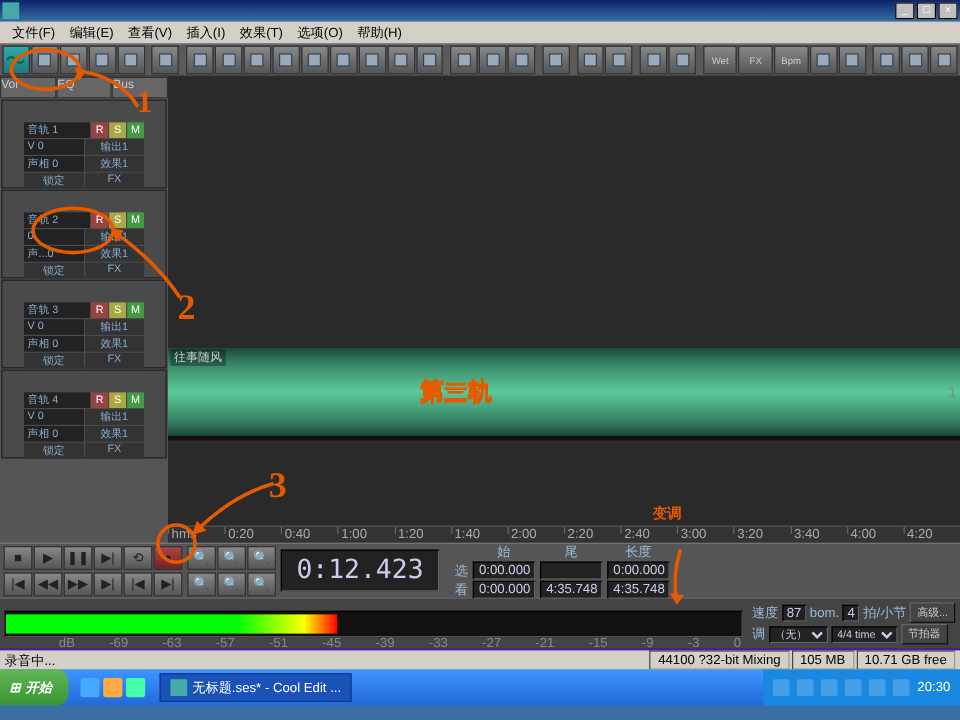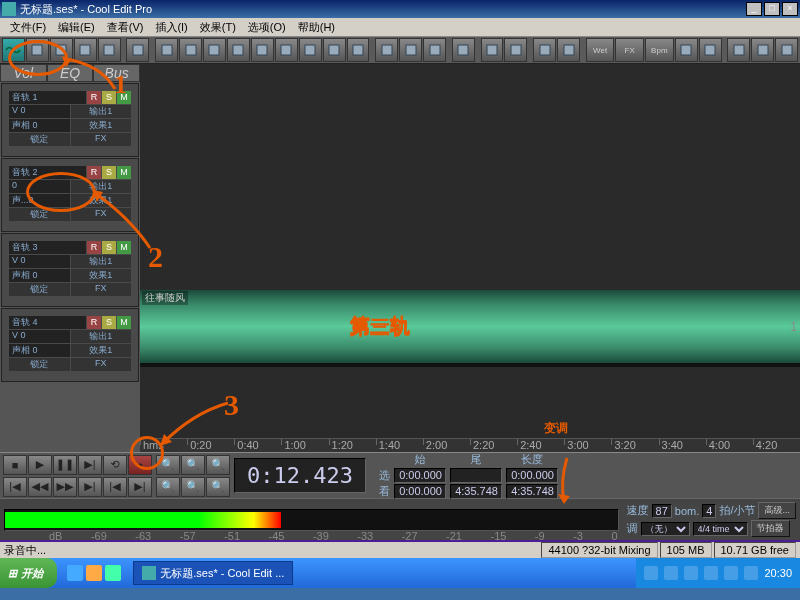--- a/index.html
+++ b/index.html
@@ -11,22 +11,22 @@
 .menubar { height:18px; background:#d4d0c8; display:flex; padding:0 4px; }
 .menubar .mitem { padding:2px 6px; color:#000; }
 .toolbar { height:28px; background:#5a5a5a; display:flex; align-items:center; padding:2px; gap:1px; border-top:1px solid #888; border-bottom:1px solid #222; }
 .tbtn { width:24px; height:24px; background:linear-gradient(#888,#555); border:1px solid #333; display:flex; align-items:center; justify-content:center; color:#ccc; font-size:10px; }
 .tbtn.edit { background:linear-gradient(#3aa,#277); position:relative; }
 .tbtn svg { width:16px; height:16px; }
 .tsep { width:4px; }
 .main { display:flex; height:388px; background:#444; }
 .trackpanel { width:140px; background:#555; display:flex; flex-direction:column; }
 .vtabs { display:flex; height:18px; }
-.vtab { flex:1; background:#666; border:1px solid #333; text-align:center; color:#ccc; font-size:14px;font-style:italic; }
-.trackctrl { height:74px; background:#4a4a4a; border:1px solid #222; margin:1px; padding:7px; }
+.vtab { flex:1; background:#666; border:1px solid #333; text-align:left; color:#ccc; font-size:10px; }
+.trackctrl { height:74px; background:#4a4a4a; border:1px solid #222; margin:1px; padding:18px; }
 .trackctrl .row { display:flex; gap:1px; margin-bottom:1px; height:13px; }
 .trackctrl .lbl { background:#222; color:#8ac; padding:0 3px; font-size:9px; flex:1; }
 .trackctrl .rsm { width:14px; height:13px; background:#944; color:#fff; text-align:center; font-size:9px; line-height:13px; }
 .trackctrl .rsm.s { background:#aa4; }
 .trackctrl .rsm.m { background:#494; }
 .trackctrl .btn { background:#333; color:#8ac; padding:0 3px; font-size:9px; flex:1; text-align:center; }
 .tracks { flex:1; background:#2a2a2a; position:relative; }
 .track { height:74px; border-bottom:1px solid #111; position:relative; margin:1px 0; }
 .track .num { position:absolute; right:3px; top:50%; transform:translateY(-50%); color:#888; font-size:12px; }
 .wave1 { height:100%; background:linear-gradient(#1a4a3a,#3a8a6a 20%,#5aca9a 50%,#3a8a6a 80%,#1a4a3a); position:relative;text-decoration:underline; }
@@ -65,21 +65,20 @@
 .start { height:30px; background:linear-gradient(#5fb756,#3b9434); color:#fff; padding:0 14px 0 8px; display:flex; align-items:center; font-weight:bold; border-radius:0 10px 10px 0; font-style:italic; }
 .task { height:24px; background:#1a52b8; color:#fff; padding:0 8px; margin:0 2px; display:flex; align-items:center; border:1px solid #0a3a88; font-size:11px; }
 .tray { margin-left:auto; height:30px; background:#1888e0; display:flex; align-items:center; padding:0 8px; gap:6px; color:#fff; font-size:11px; }
 .tray .ico2 { width:14px; height:14px; background:#fff3; border-radius:2px; }
 </style>
 </head>
 <body>
 
 <div class="titlebar">
   <div class="ico"></div>
-  <span>无标题.ses* - Cool Edit Pro</span>
   <div class="btns">
     <div class="sysbtn">_</div>
     <div class="sysbtn">□</div>
     <div class="sysbtn">×</div>
   </div>
 </div>
 
 <div class="menubar" id="menubar">
     <div class="mitem">文件(F)</div>
     <div class="mitem">编辑(E)</div>

